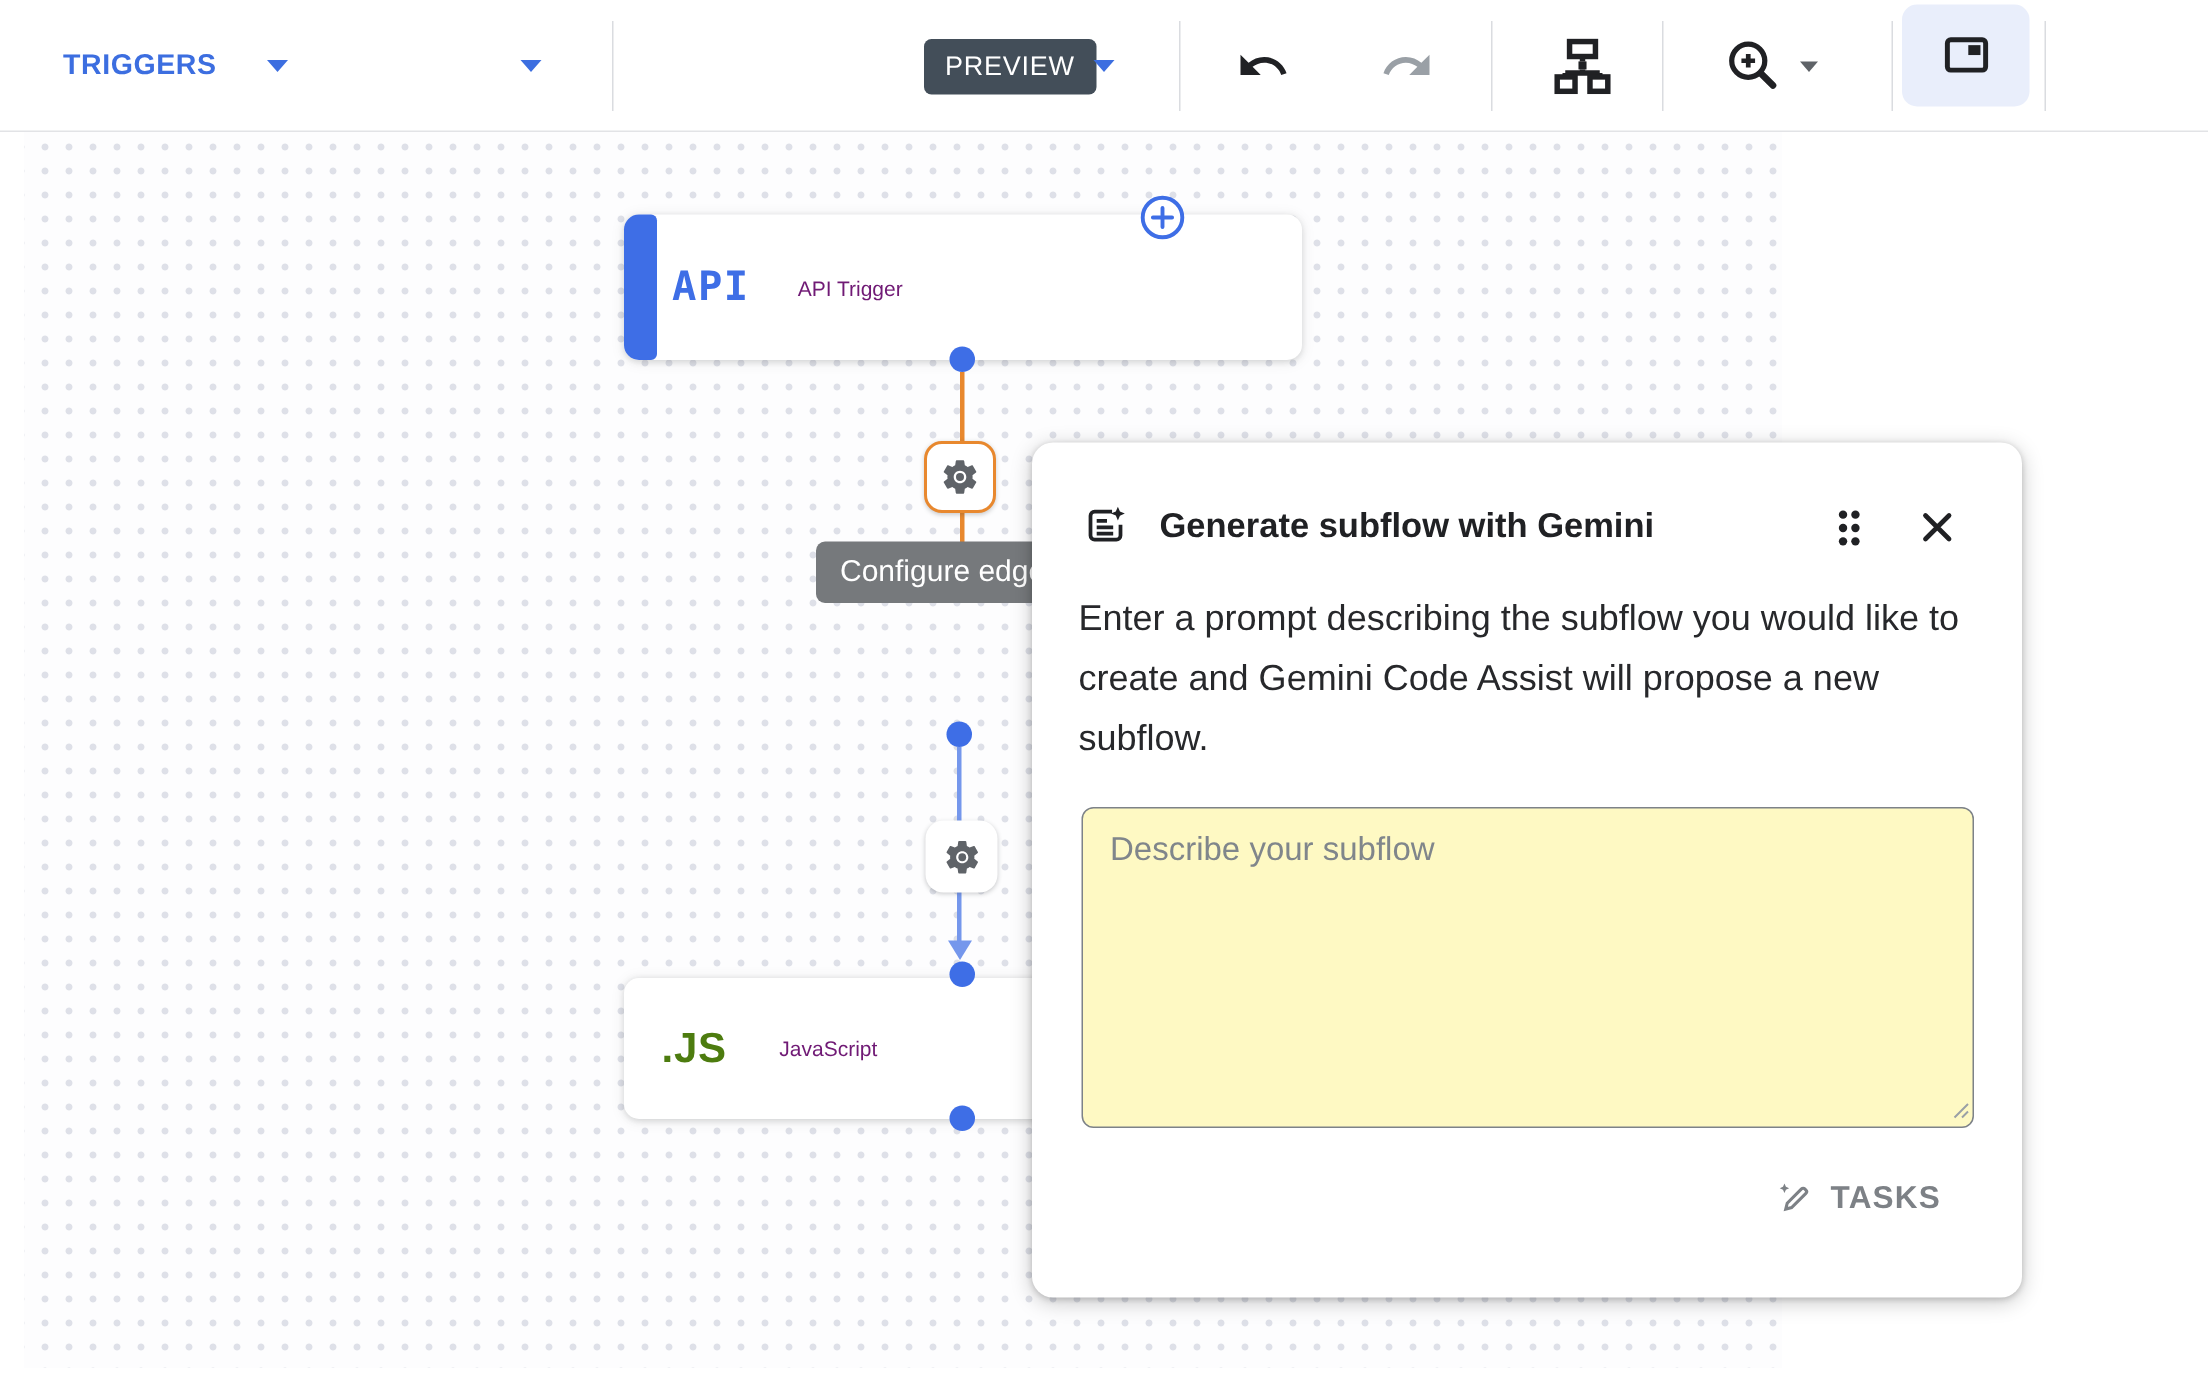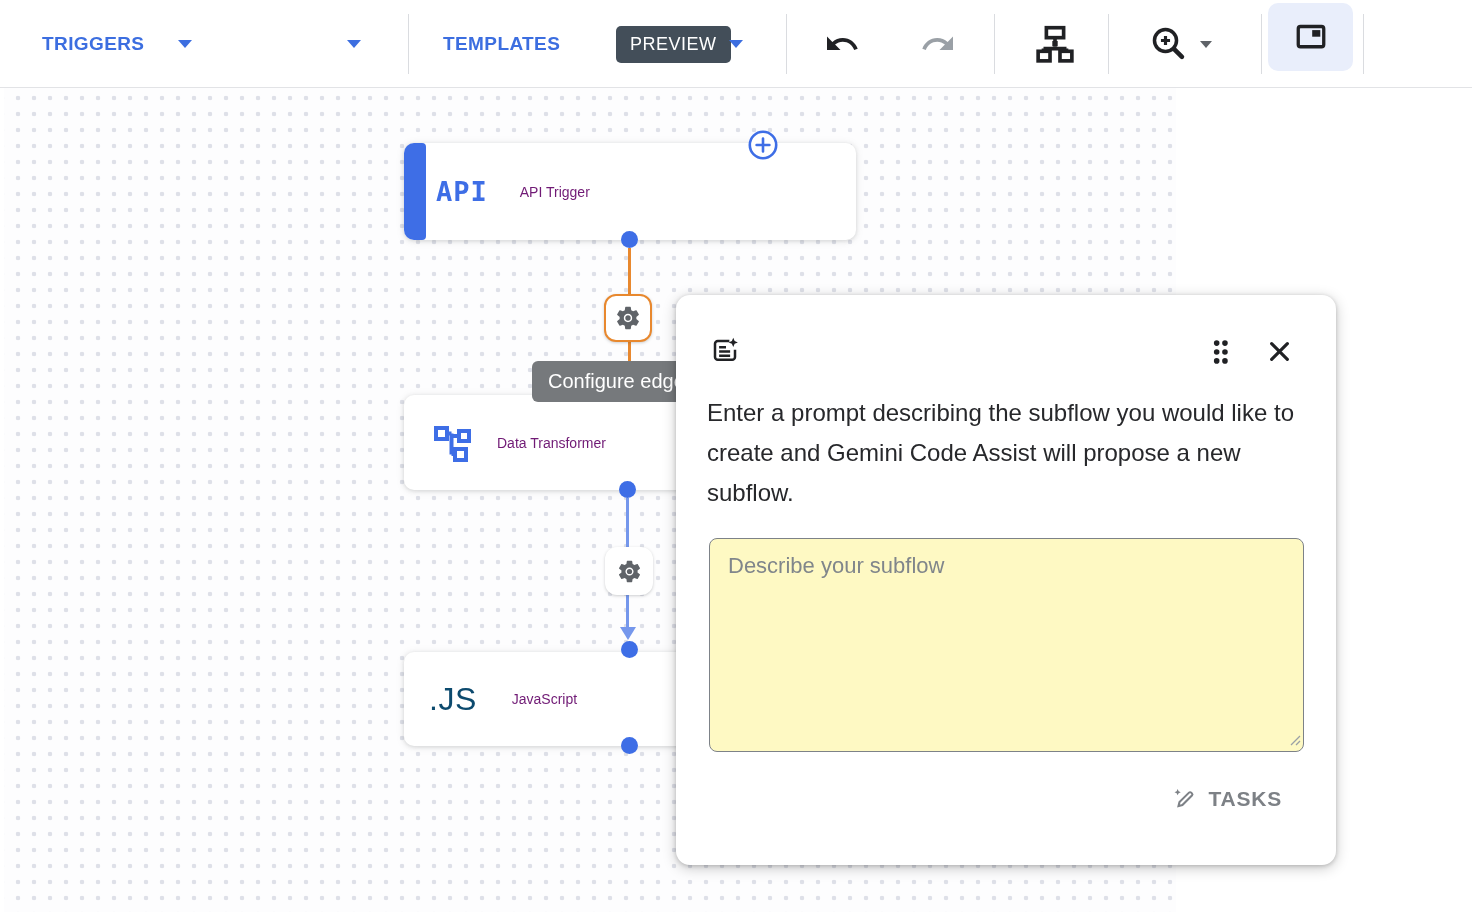--- a/index.html
+++ b/index.html
@@ -16,34 +16,34 @@
   .caret-gray { border-top-color:#5f6368; border-left-width:6px; border-right-width:6px; border-top-width:7px; }
   .tb-divider { position:absolute; top:14px; width:1px; height:60px; background:#dadce0; }
   .preview-badge { background:#434e59; color:#ffffff; font-size:18px; letter-spacing:.5px;
                    border-radius:5px; padding:8px 14px; font-weight:400;margin-left:18px; }
   .tb-iconbtn { display:flex; align-items:center; justify-content:center; cursor:pointer; }
   .tb-highlight { position:absolute; left:1268px; top:3px; width:85px; height:68px;
                   background:#e9eefb; border-radius:10px; display:flex; align-items:center;
                   justify-content:center; cursor:pointer; }
 
   
-  .canvas { position:absolute; left:4px; top:88px; width:1172px; height:824px;
+  .canvas { position:absolute; left:16px; top:88px; width:1172px; height:824px;
             background-color:#fdfdfe;
             background-image:radial-gradient(circle, #dee0e8 2px, transparent 2.6px);
             background-size:16px 16px; background-position:6px 2px; }
 
   .node-card { position:absolute; width:452px; background:#ffffff; border-radius:10px;
                box-shadow:0 1px 4px rgba(60,64,67,.18), 0 1px 10px rgba(60,64,67,.08);
                display:flex; align-items:center; z-index:2; cursor:pointer; }
   .node-label { font-size:14px; font-weight:400; color:#701a75; white-space:nowrap; }
   .accent-bar { position:absolute; left:0; top:0; width:22px; height:100%;
                 background:#3e6ee6; border-radius:10px 4px 4px 10px; }
   .api-glyph { font-family:"DejaVu Sans Mono", monospace; font-weight:700; font-size:27px;
                color:#3e6ee6; letter-spacing:1px; }
-  .js-glyph { font-weight:400; font-size:32px; color:#0c4a6e; letter-spacing:.5px; }
+  .js-glyph { font-weight:700; font-size:28px; color:#4d7c0f; letter-spacing:.5px; }
 
   .port-dot { position:absolute; width:17px; height:17px; border-radius:50%;
               background:#3e6ee6; z-index:3; cursor:pointer; }
   .edge-line { position:absolute; width:3px; z-index:1; }
   .edge-arrow { position:absolute; width:0; height:0; border-left:8px solid transparent;
                 border-right:8px solid transparent; border-top:13px solid #7597ec; z-index:1; }
   .gear-box { position:absolute; width:48px; height:48px; background:#ffffff; border-radius:12px;
               display:flex; align-items:center; justify-content:center; z-index:4;
               box-shadow:0 1px 3px rgba(60,64,67,.25); cursor:pointer; }
   .gear-selected { border:2px solid #e8882e; }
@@ -83,23 +83,20 @@
   <div class="tb-abs" style="left:178px;">
     <span class="caret-down"></span>
   </div>
 
   <div class="tb-abs" style="left:347px;">
     <span class="caret-down"></span>
   </div>
 
   <div class="tb-divider" style="left:408px;"></div>
 
-  <div class="tb-abs" style="left:443px;">
-    <span class="tb-label">TEMPLATES</span>
-  </div>
   <div class="tb-abs" style="left:598px;">
     <span class="preview-badge">PREVIEW</span>
   </div>
   <div class="tb-abs" style="left:729px;">
     <span class="caret-down"></span>
   </div>
 
   <div class="tb-divider" style="left:786px;"></div>
 
   <div class="tb-abs tb-iconbtn" style="left:824px;">
@@ -167,29 +164,20 @@
 
   <div class="edge-line" style="left:624px; top:160px; height:147px; background:#e8882e;"></div>
   <div class="gear-box gear-selected" style="left:600px; top:206px;">
     <svg width="28" height="28" viewBox="0 0 24 24" fill="#5f6368">
       <path d="M19.14 12.94c.04-.3.06-.61.06-.94 0-.32-.02-.64-.07-.94l2.03-1.58c.18-.14.23-.41.12-.61l-1.92-3.32c-.12-.22-.37-.29-.59-.22l-2.39.96c-.5-.38-1.03-.7-1.62-.94l-.36-2.54c-.04-.24-.24-.41-.48-.41h-3.84c-.24 0-.43.17-.47.41l-.36 2.54c-.59.24-1.13.57-1.62.94l-2.39-.96c-.22-.08-.47 0-.59.22L2.74 8.87c-.12.21-.08.47.12.61l2.03 1.58c-.05.3-.09.63-.09.94s.02.64.07.94l-2.03 1.58c-.18.14-.23.41-.12.61l1.92 3.32c.12.22.37.29.59.22l2.39-.96c.5.38 1.03.7 1.62.94l.36 2.54c.05.24.24.41.48.41h3.84c.24 0 .44-.17.47-.41l.36-2.54c.59-.24 1.13-.56 1.62-.94l2.39.96c.22.08.47 0 .59-.22l1.92-3.32c.12-.22.07-.47-.12-.61l-2.01-1.58zM12 15.6c-1.98 0-3.6-1.62-3.6-3.6s1.62-3.6 3.6-3.6 3.6 1.62 3.6 3.6-1.62 3.6-3.6 3.6z"></path>
       <circle cx="12" cy="12" r="2.3"></circle>
     </svg>
   </div>
   <div class="edge-tooltip" style="left:528px; top:273px;">Configure edge</div>
 
-  <div class="node-card" style="left:400px; top:307px; height:95px;">
-    <svg width="40" height="40" viewBox="0 0 40 40" fill="none" stroke="#3e6ee6" stroke-width="4" style="margin-left:28px;">
-      <rect x="4" y="5" width="11" height="11"></rect>
-      <rect x="27" y="8" width="10" height="10"></rect>
-      <rect x="23" y="26" width="11" height="11"></rect>
-      <path d="M15 10.5h4.5 M19.5 10.5v21 M19.5 31h3.5 M19.5 13h7.5"></path>
-    </svg>
-    <span class="node-label" style="margin-left:25px;">Data Transformer</span>
-  </div>
   <div class="port-dot" style="left:615px; top:393px;"></div>
 
   <div class="edge-line" style="left:622px; top:410px; height:130px; background:#7597ec;"></div>
   <div class="edge-arrow" style="left:616px; top:539px;"></div>
   <div class="gear-box" style="left:601px; top:459px;">
     <svg width="27" height="27" viewBox="0 0 24 24" fill="#5f6368">
       <path d="M19.14 12.94c.04-.3.06-.61.06-.94 0-.32-.02-.64-.07-.94l2.03-1.58c.18-.14.23-.41.12-.61l-1.92-3.32c-.12-.22-.37-.29-.59-.22l-2.39.96c-.5-.38-1.03-.7-1.62-.94l-.36-2.54c-.04-.24-.24-.41-.48-.41h-3.84c-.24 0-.43.17-.47.41l-.36 2.54c-.59.24-1.13.57-1.62.94l-2.39-.96c-.22-.08-.47 0-.59.22L2.74 8.87c-.12.21-.08.47.12.61l2.03 1.58c-.05.3-.09.63-.09.94s.02.64.07.94l-2.03 1.58c-.18.14-.23.41-.12.61l1.92 3.32c.12.22.37.29.59.22l2.39-.96c.5.38 1.03.7 1.62.94l.36 2.54c.05.24.24.41.48.41h3.84c.24 0 .44-.17.47-.41l.36-2.54c.59-.24 1.13-.56 1.62-.94l2.39.96c.22.08.47 0 .59-.22l1.92-3.32c.12-.22.07-.47-.12-.61l-2.01-1.58zM12 15.6c-1.98 0-3.6-1.62-3.6-3.6s1.62-3.6 3.6-3.6 3.6 1.62 3.6 3.6-1.62 3.6-3.6 3.6z"></path>
       <circle cx="12" cy="12" r="2.3"></circle>
     </svg>
   </div>
@@ -200,20 +188,21 @@
     <span class="node-label" style="margin-left:35px;">JavaScript</span>
   </div>
   <div class="port-dot" style="left:617px; top:649px;"></div>
 
   <div class="dialog">
     <svg width="30" height="30" viewBox="0 0 24 24" style="position:absolute; left:34px; top:41px;">
       <path d="M15.5 4H6.2C5 4 4 5 4 6.2v10.6C4 18 5 19 6.2 19h11.6c1.2 0 2.2-1 2.2-2.2V11" fill="none" stroke="#202124" stroke-width="2"></path>
       <path d="M7.3 9h5.5 M7.3 12.4h8.8 M7.3 15.8h8.8" stroke="#202124" stroke-width="2"></path>
       <path d="M18.6 1.4l1.1 2.6 2.6 1.1-2.6 1.1-1.1 2.6-1.1-2.6-2.6-1.1 2.6-1.1z" fill="#202124"></path>
     </svg>
+    <div class="dlg-title">Generate subflow with Gemini</div>
 
     <div class="iconbtn" style="position:absolute; left:533px; top:43px;">
       <svg width="23" height="28" viewBox="0 0 16 22" fill="#202124">
         <circle cx="5" cy="4" r="2.2"></circle>
           <circle cx="11.5" cy="4" r="2.2"></circle>
         <circle cx="5" cy="11" r="2.2"></circle>
           <circle cx="11.5" cy="11" r="2.2"></circle>
         <circle cx="5" cy="18" r="2.2"></circle>
           <circle cx="11.5" cy="18" r="2.2"></circle>
       </svg>

